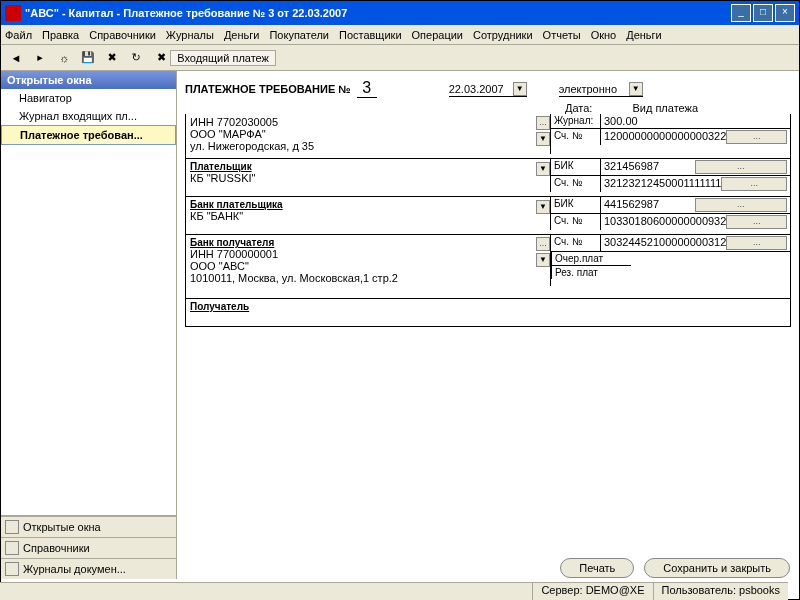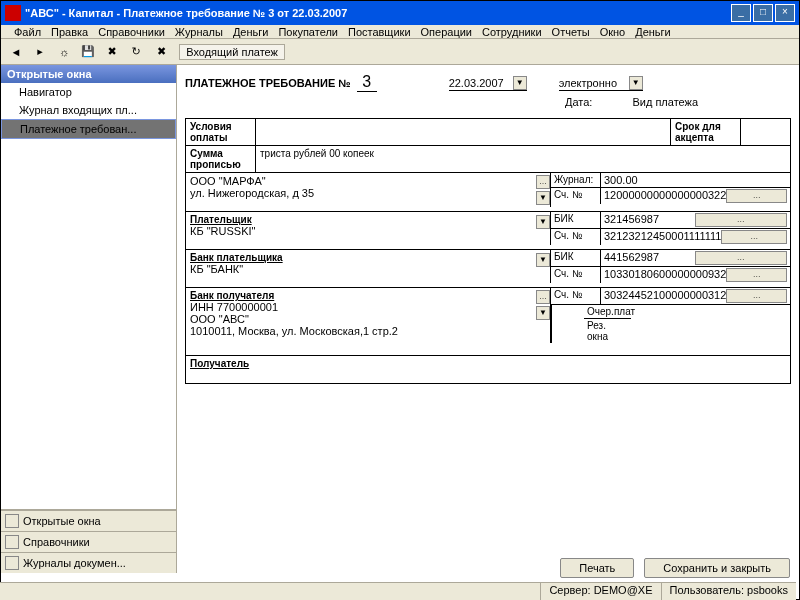--- a/index.html
+++ b/index.html
@@ -2,48 +2,48 @@
 <html><head>
 <meta charset="utf-8">
 <style>
 * { box-sizing: border-box; margin: 0; padding: 0; font-family: Tahoma, Arial, sans-serif; font-size: 11px; }
 body { background: #fff; width: 800px; height: 600px; overflow: hidden; border: 1px solid #000; }
 .titlebar { background: linear-gradient(#0054e3, #0054e3); color: #fff; height: 24px; display: flex; align-items: center; padding: 0 4px; }
 .titlebar .icon { width: 16px; height: 16px; background: #c00; margin-right: 4px; }
 .titlebar .title { flex: 1; font-weight: bold; }
 .winbtns { display: flex; gap: 2px; }
 .winbtn { width: 20px; height: 18px; background: #3a6ea5; border: 1px solid #fff; color: #fff; text-align: center; line-height: 14px; font-size: 10px; }
-.menubar { background: #ece9d8; border-bottom: 1px solid #aca899; height: 14px; display: flex; align-items: center; padding: 0 13px; gap: 10px; }
+.menubar { background: #ece9d8; border-bottom: 1px solid #aca899; height: 20px; display: flex; align-items: center; padding: 0 4px; gap: 10px; }
 .menubar span { cursor: default; }
 .toolbar { background: #ece9d8; border-bottom: 1px solid #aca899; height: 26px; display: flex; align-items: center; padding: 0 4px; gap: 2px; }
 .tbtn { width: 22px; height: 20px; border: 1px solid transparent; display: flex; align-items: center; justify-content: center; }
 .tabbar { display: flex; align-items: center; gap: 4px; margin-left: 8px; }
-.tab { border: 1px solid #aca899; padding: 1px 6px; background: #f5f3eb; margin-left: 9px; }
+.tab { border: 1px solid #aca899; padding: 1px 6px; background: #f5f3eb; }
 .main { display: flex; height: calc(100% - 24px - 20px - 26px - 20px); }
 .sidebar { width: 176px; background: #ece9d8; border-right: 1px solid #aca899; display: flex; flex-direction: column; }
 .sidehdr { background: linear-gradient(#7a96df, #4a6fbf); color: #fff; padding: 3px 6px; font-weight: bold; }
 .sidelist { flex: 1; background: #fff; overflow: auto; }
 .sideitem { padding: 3px 18px; border-bottom: 0; }
-.sideitem.sel { background: #737373; border: 1px solid #7a96df; }
+.sideitem.sel { background: #fef9c3; border: 1px solid #7a96df; font-weight: bold; }
 .sidebtns { border-top: 1px solid #aca899; }
 .sidebtn { display: flex; align-items: center; padding: 3px 4px; border-top: 1px solid #aca899; gap: 4px; }
 .sidebtn .ic { width: 14px; height: 14px; border: 1px solid #888; }
 .content { flex: 1; background: #fff; padding: 8px; overflow: auto; }
 .doctitle { font-size: 18px; font-weight: bold; display: flex; align-items: baseline; gap: 6px; }
 .doctitle input.num { width: 20px; border: none; border-bottom: 1px solid #000; text-align: center; font-size: 16px; }
 .fld { display: inline-flex; align-items: center; border-bottom: 1px solid #000; }
 .fld input { border: none; font-size: 11px; }
 .dd { width: 14px; height: 14px; background: #ece9d8; border: 1px solid #888; font-size: 8px; text-align: center; line-height: 12px; }
 .head2 { display: flex; gap: 40px; margin-top: 4px; font-size: 10px; padding-left: 380px;}
 table.doc { border-collapse: collapse; width: 100%; margin-top: 10px; }
 table.doc td { border: 1px solid #000; padding: 2px 4px; vertical-align: top; font-size: 10px; }
 .lbl { font-weight: bold; font-size: 10px; }
 .btns { position: absolute; bottom: 22px; right: 10px; display: flex; gap: 10px; }
-.btn { background: #ece9d8; border: 1px solid #888; padding: 3px 18px; border-radius: 2px;}
-.statusbar { position: absolute; bottom: 0; left: 0; right: 4px; height: 18px; background: #ece9d8; border-top: 1px solid #aca899; display: flex; justify-content: flex-end; }
+.btn { background: #ece9d8; border: 1px solid #888; padding: 3px 18px; border-radius: 10px;}
+.statusbar { position: absolute; bottom: 0; left: 0; right: 12px; height: 18px; background: #ece9d8; border-top: 1px solid #aca899; display: flex; justify-content: flex-end; }
 .statusbar div { border-left: 1px solid #aca899; padding: 1px 8px; }
 .smallbtn { width: 14px; height: 14px; background: #ece9d8; border: 1px solid #888; display: inline-block; text-align: center; font-size: 8px; line-height: 11px; }
 .row2 { display: flex; }
 .cellL { flex: 1; padding: 2px 4px; }
 .cellR { width: 240px; border-left: 1px solid #000; }
 .kv { display: flex; border-bottom: 1px solid #000; }
 .kv .k { width: 50px; border-right: 1px solid #000; padding: 1px 3px; font-size: 10px; }
 .kv .v { flex: 1; padding: 1px 3px; font-size: 10px; display: flex; }
 .kv .v span { flex: 1; }
 .section { border-top: 1px solid #000; margin-top: 4px; }
@@ -127,38 +127,25 @@
       <span class="fld">
           <input style="width: 70px;" value="электронно">
           <span class="dd">▼</span>
         </span>
     </div>
     <div class="head2">
       <span>Дата:</span>
       <span>Вид платежа</span>
     </div>
 
-    <table class="doc">
-      <tbody>
-          <tr>
-        <td style="width:70px" class="lbl">Условия оплаты</td>
-        <td></td>
-        <td style="width:70px" class="lbl">Срок для акцепта</td>
-        <td style="width:50px"></td>
-      </tr>
-      <tr>
-        <td class="lbl">Сумма прописью</td>
-        <td colspan="3">триста рублей 00 копеек</td>
-      </tr>
-    </tbody>
-      </table>
 
     <div style="border:1px solid #000; border-top:none;">
       <div class="row2">
         <div class="cellL">
+          <div>ИНН  7702030005</div>
           <div>ООО "МАРФА"</div>
           <div>ул. Нижегородская, д 35</div>
         </div>
         <div style="width:16px; display:flex; flex-direction:column; gap:2px; padding:2px;">
           <span class="smallbtn">…</span>
           <span class="smallbtn">▼</span>
         </div>
         <div class="cellR">
           <div class="kv">
               <div class="k">Журнал:</div>
@@ -237,23 +224,23 @@
         </div>
         <div class="cellR">
           <div class="kv">
               <div class="k">Сч. №</div>
               <div class="v">
                 <span>30324452100000000312</span>
                 <span class="smallbtn">…</span>
               </div>
             </div>
           <div style="display:flex">
-            <div style="width:80px; border-left:1px solid #000;padding-left:32px;">
+            <div style="width:80px; border-left:1px solid #000;">
               <div style="border-bottom:1px solid #000; padding:1px 3px; font-size:10px">Очер.плат</div>
-              <div style="padding:1px 3px; font-size:10px">Рез. окна</div>
+              <div style="padding:1px 3px; font-size:10px">Рез. плат</div>
             </div>
           </div>
         </div>
       </div>
 
       <div class="section" style="padding:2px 4px;margin-top:12px;">
         <div class="lbl underline">Получатель</div>
         <input style="width: 100%; border: none;">
       </div>
     </div>

